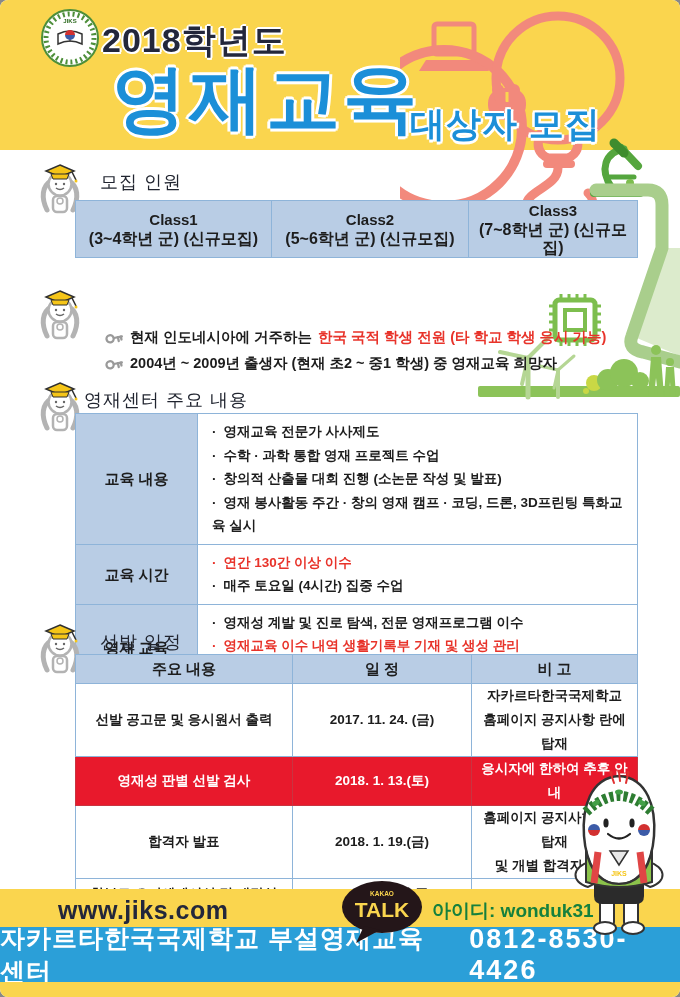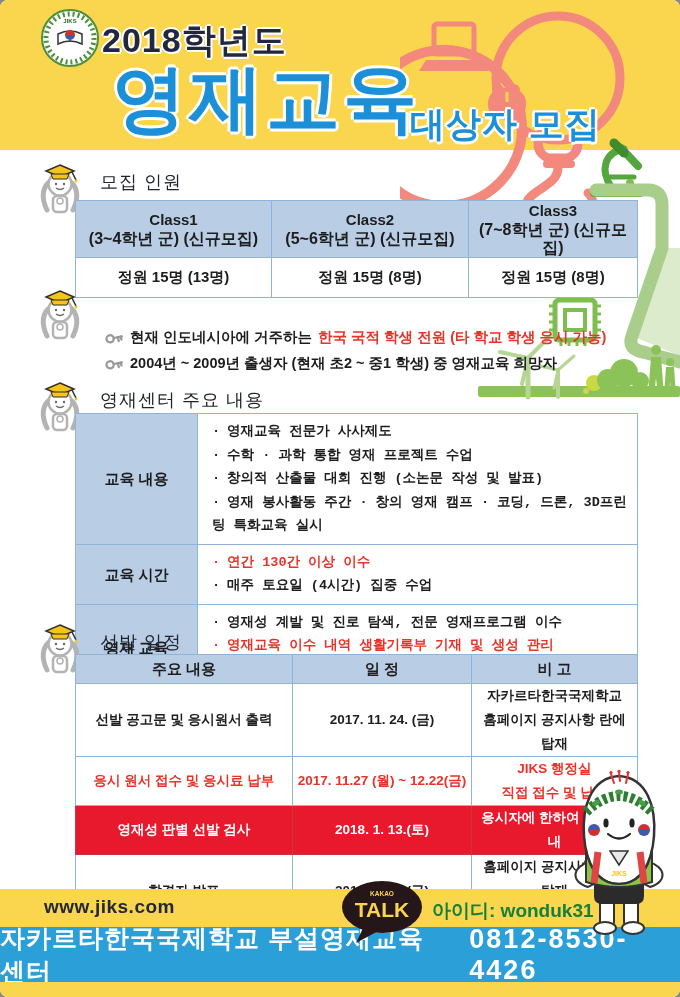--- a/index.html
+++ b/index.html
@@ -45,30 +45,30 @@
   .tbl{position:absolute;z-index:2;border-collapse:collapse;table-layout:fixed;background:#fff;}
   .tbl td,.tbl th{border:1.6px solid var(--tborder);font-weight:700;text-align:center;vertical-align:middle;padding:0 4px;}
   .thead{background:var(--thead);}
   .cls-name{font-size:15px;line-height:20px;}
   .cls-sub{font-size:16px;line-height:18px;}
   .cls-quota{font-size:15px;}
   .elig-line{position:absolute;z-index:2;display:flex;align-items:center;gap:6px;font-size:14.5px;font-weight:700;}
   .elig-line .key{flex:0 0 auto;}
   .red{color:var(--red);}
   .ctr-label{background:var(--thead);font-size:15px;white-space:pre-line;line-height:21px;width:113px;}
-  .ctr-cell{text-align:left !important;padding:6px 6px 6px 14px !important;font-family:Liberation Mono, monospace;}
+  .ctr-cell{text-align:left !important;padding:6px 6px 6px 14px !important;}
   .ctr-item{font-size:13.5px;line-height:23.5px;font-weight:700;}
   .ctr-item::before{content:"·";margin-right:7px;font-weight:900;}
   .sch-head{font-size:15px;height:28px;}
   .sch-cell{font-size:13.5px;line-height:24px;white-space:pre-line;}
   .rowred td{background:var(--redrow);color:#fff;border-color:#c93440;}
   .band-foot1{top:889px;height:38px;background:var(--yellow);z-index:3;}
   .band-foot2{top:927px;height:55px;background:var(--blue);z-index:3;display:flex;align-items:center;justify-content:center;gap:26px;}
   .band-foot3{top:982px;height:15px;background:var(--yellow);z-index:3;}
-  .site{position:absolute;left:44px;top:896px;z-index:4;font-size:19px;font-weight:800;color:#23273B;letter-spacing:.5px;}
+  .site{position:absolute;left:58px;top:896px;z-index:4;font-size:25px;font-weight:800;color:#23273B;letter-spacing:.5px;}
   .kakao-id{position:absolute;left:432px;top:898px;z-index:4;font-size:19px;font-weight:800;color:#15803d;}
   .kakao{position:absolute;left:338px;top:880px;width:88px;height:64px;z-index:5;}
   .org{font-size:25px;font-weight:800;color:#fff;letter-spacing:1px;}
   .phone{font-size:27px;font-weight:800;color:#fff;letter-spacing:2px;}
   .mascot{position:absolute;left:556px;top:770px;width:126px;height:170px;z-index:6;}
 </style>
 </head>
 <body>
 
 <div class="poster">
@@ -203,25 +203,20 @@
         <div class="cls-sub">(3~4학년 군) (신규모집)</div>
       </th>
       <th class="thead" style="width:188px">
         <div class="cls-name">Class2</div>
         <div class="cls-sub">(5~6학년 군) (신규모집)</div>
       </th>
       <th class="thead">
         <div class="cls-name">Class3</div>
         <div class="cls-sub">(7~8학년 군) (신규모집)</div>
       </th>
-    </tr>
-    <tr style="height:40px">
-      <td class="cls-quota">정원 15명 (13명)</td>
-      <td class="cls-quota">정원 15명 (8명)</td>
-      <td class="cls-quota">정원 15명 (8명)</td>
     </tr>
   </tbody>
     </table>
 
   <svg class="sec-icon" style="left:38px;top:286px" viewBox="0 0 44 54">
     <path d="M9 50 C3 38 4 26 13 21" fill="none" stroke="#B3B3B3" stroke-width="5" stroke-linecap="round"></path>
     <path d="M35 50 C41 38 40 26 31 21" fill="none" stroke="#B3B3B3" stroke-width="5" stroke-linecap="round"></path>
     <rect x="15" y="36" width="14" height="16" rx="4" fill="#fff" stroke="#B3B3B3" stroke-width="2.5"></rect>
     <circle cx="22" cy="24" r="11.5" fill="#fff" stroke="#B3B3B3" stroke-width="2.5"></circle>
     <circle cx="18" cy="24" r="1.2" fill="#666"></circle>
@@ -265,21 +260,21 @@
     <circle cx="22" cy="24" r="11.5" fill="#fff" stroke="#B3B3B3" stroke-width="2.5"></circle>
     <circle cx="18" cy="24" r="1.2" fill="#666"></circle>
       <circle cx="26" cy="24" r="1.2" fill="#666"></circle>
     <path d="M18 28 Q22 31 26 28" fill="none" stroke="#666" stroke-width="1.5"></path>
     <polygon points="22,5 36,11 22,17 8,11" fill="#F5C518" stroke="#2F2F2F" stroke-width="1.5"></polygon>
     <path d="M13 14 L31 14 L29 19 L15 19 Z" fill="#F5C518" stroke="#2F2F2F" stroke-width="1"></path>
     <line x1="34" y1="12" x2="38" y2="20" stroke="#2F2F2F" stroke-width="1.5"></line>
     <circle cx="38" cy="21" r="1.5" fill="#F5C518"></circle>
     <circle cx="22" cy="41" r="3" fill="#fff" stroke="#B3B3B3" stroke-width="1.5"></circle>
   </svg>
-  <div class="sec-title" style="left:100px;top:388px">영재센터 주요 내용</div>
+  <div class="sec-title" style="left:84px;top:388px">영재센터 주요 내용</div>
 
   <table class="tbl" style="left:75px;top:413px;width:563px">
     <tbody>
         <tr style="height:95px">
       <td class="ctr-label">교육 내용</td>
       <td class="ctr-cell">
         <div class="ctr-item">영재교육 전문가 사사제도</div>
         <div class="ctr-item">수학 · 과학 통합 영재 프로젝트 수업</div>
         <div class="ctr-item">창의적 산출물 대회 진행 (소논문 작성 및 발표)</div>
         <div class="ctr-item">영재 봉사활동 주간 · 창의 영재 캠프 · 코딩, 드론, 3D프린팅 특화교육 실시</div>
@@ -326,26 +321,20 @@
       <th class="thead sch-head" style="width:208px">주요 내용</th>
       <th class="thead sch-head" style="width:170px">일 정</th>
       <th class="thead sch-head">비 고</th>
     </tr>
     <tr style="height:48px">
       <td class="sch-cell">선발 공고문 및 응시원서 출력</td>
       <td class="sch-cell">2017. 11. 24. (금)</td>
       <td class="sch-cell">자카르타한국국제학교
 홈페이지 공지사항 란에 탑재</td>
     </tr>
-    <tr style="height:48px">
-      <td class="sch-cell red">응시 원서 접수 및 응시료 납부</td>
-      <td class="sch-cell red">2017. 11.27 (월) ~ 12.22(금)</td>
-      <td class="sch-cell red">JIKS 행정실
-직접 접수 및 납부</td>
-    </tr>
     <tr style="height:28px" class="rowred">
       <td class="sch-cell">영재성 판별 선발 검사</td>
       <td class="sch-cell">2018. 1. 13.(토)</td>
       <td class="sch-cell">응시자에 한하여 추후 안내</td>
     </tr>
     <tr style="height:50px">
       <td class="sch-cell">합격자 발표</td>
       <td class="sch-cell">2018. 1. 19.(금)</td>
       <td class="sch-cell">홈페이지 공지사항 란에 탑재
 및 개별 합격자 안내</td>

